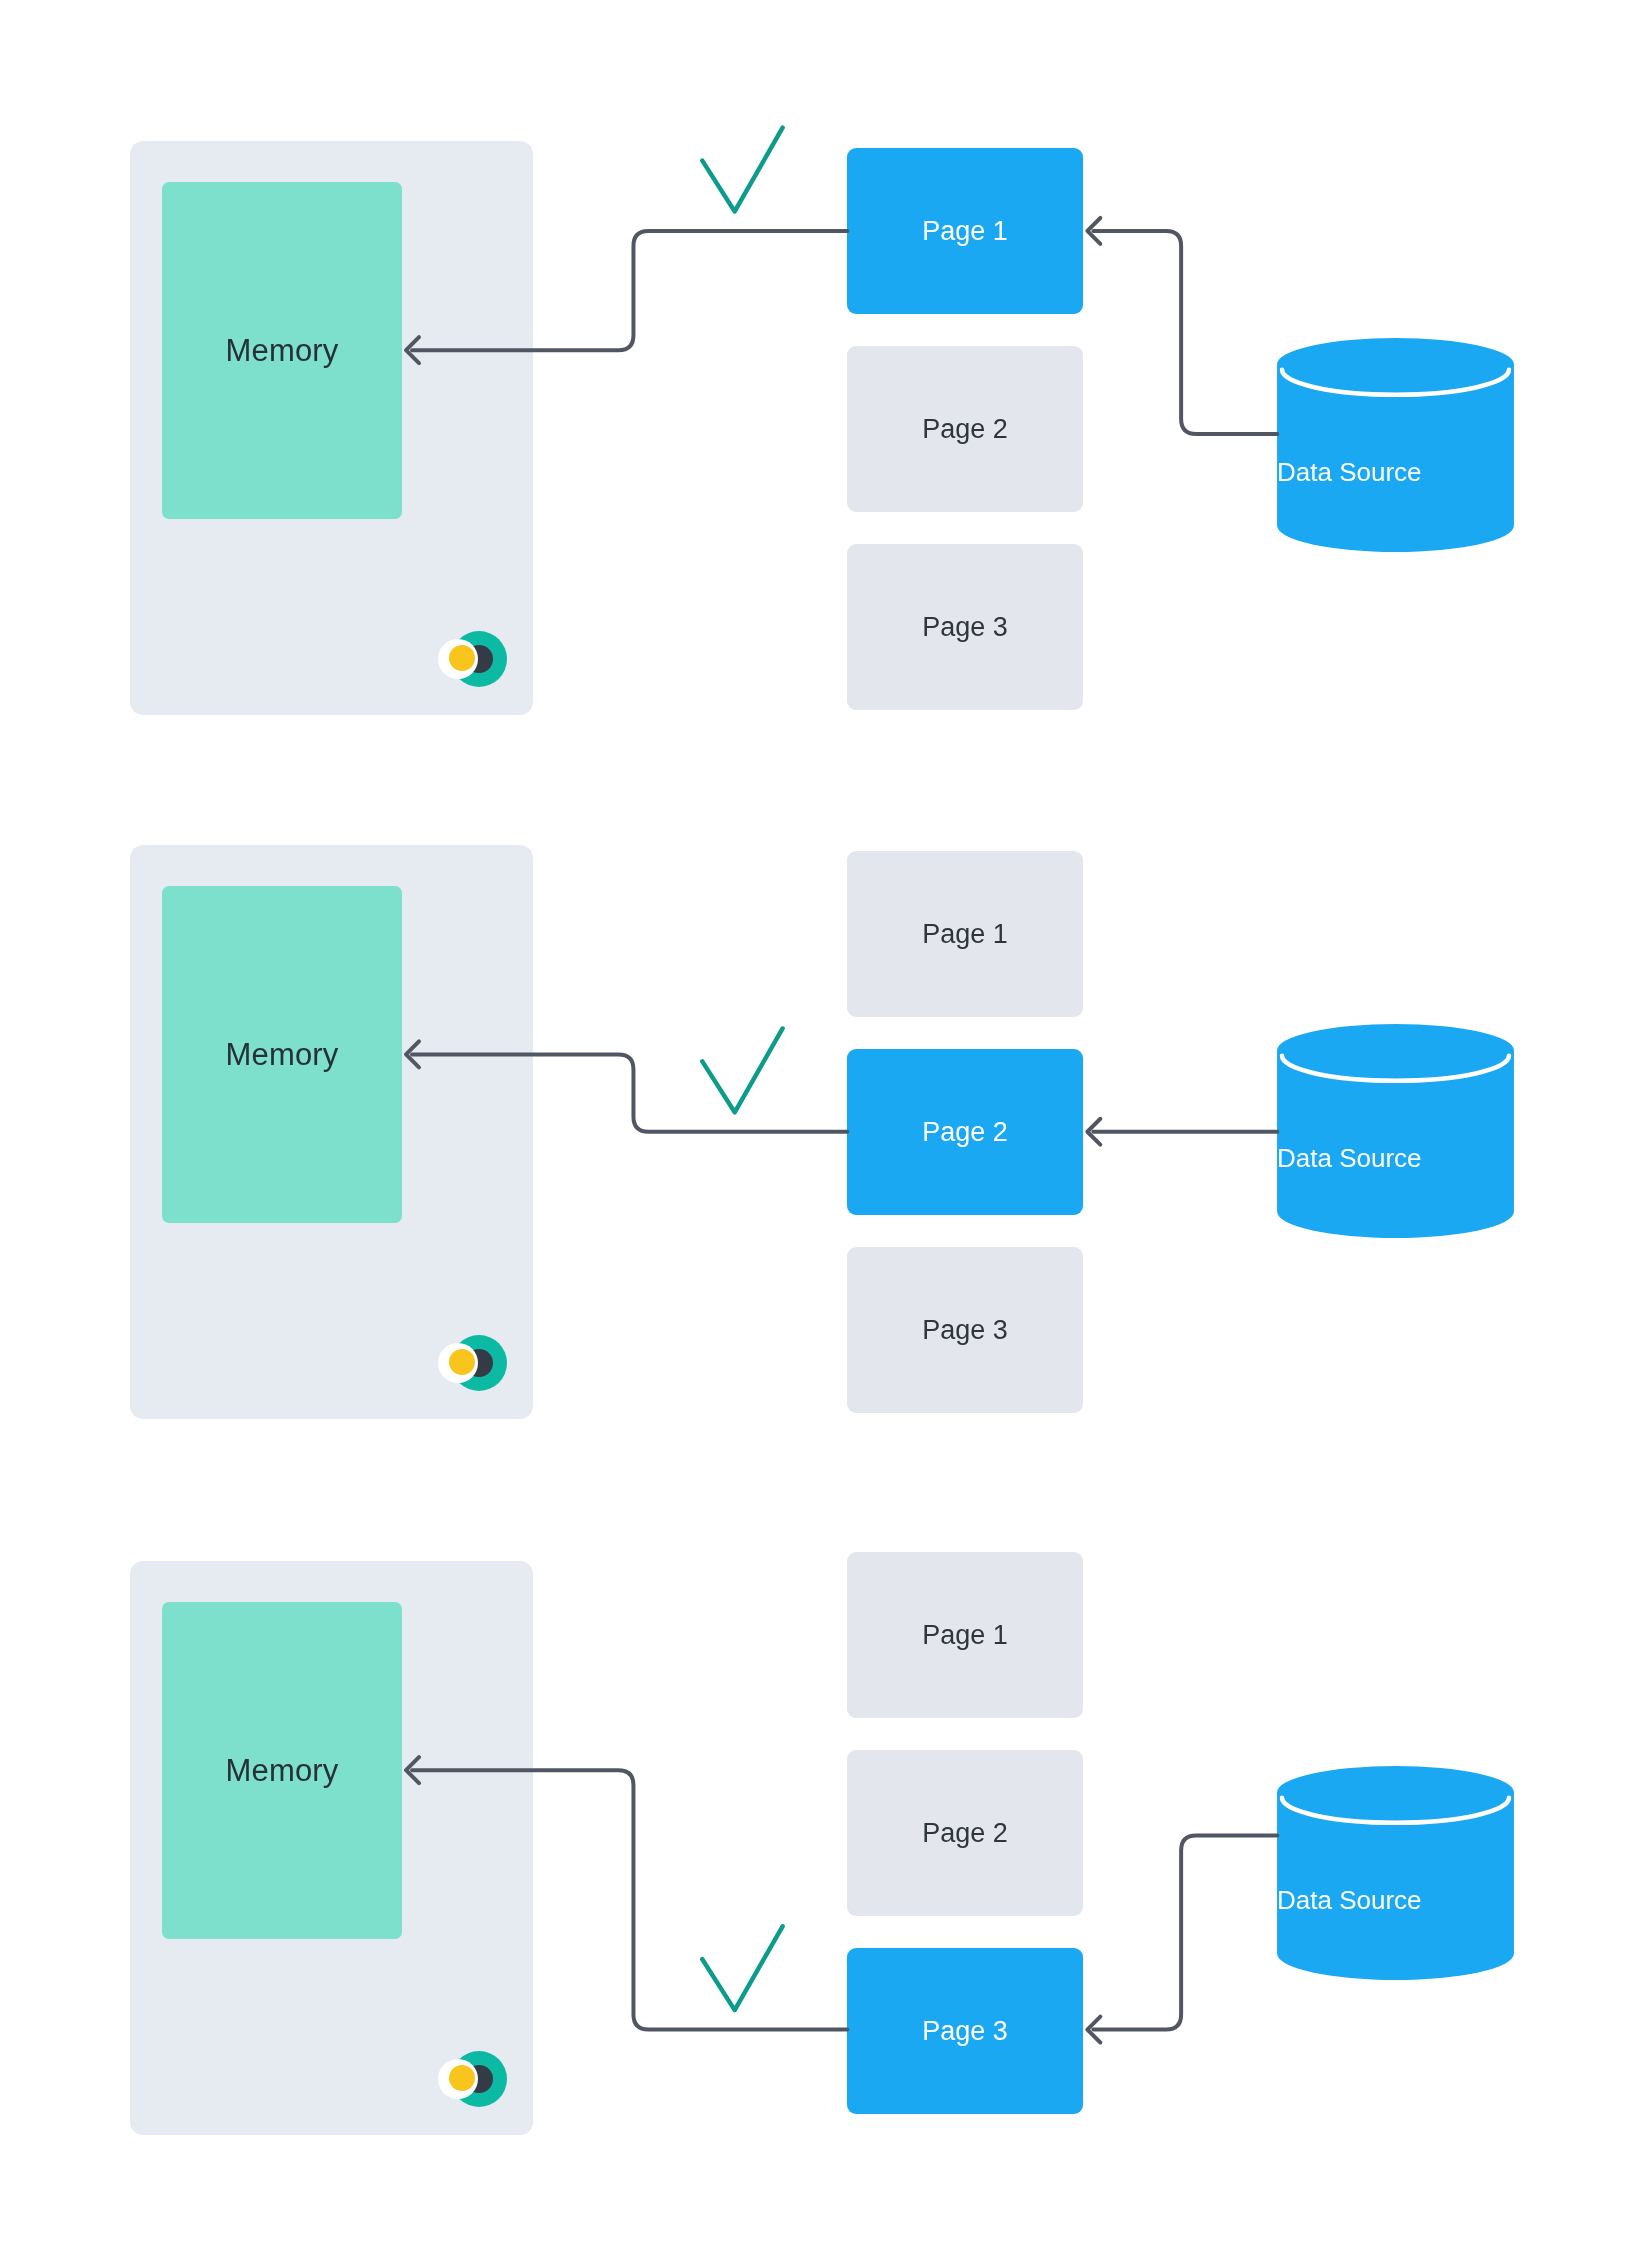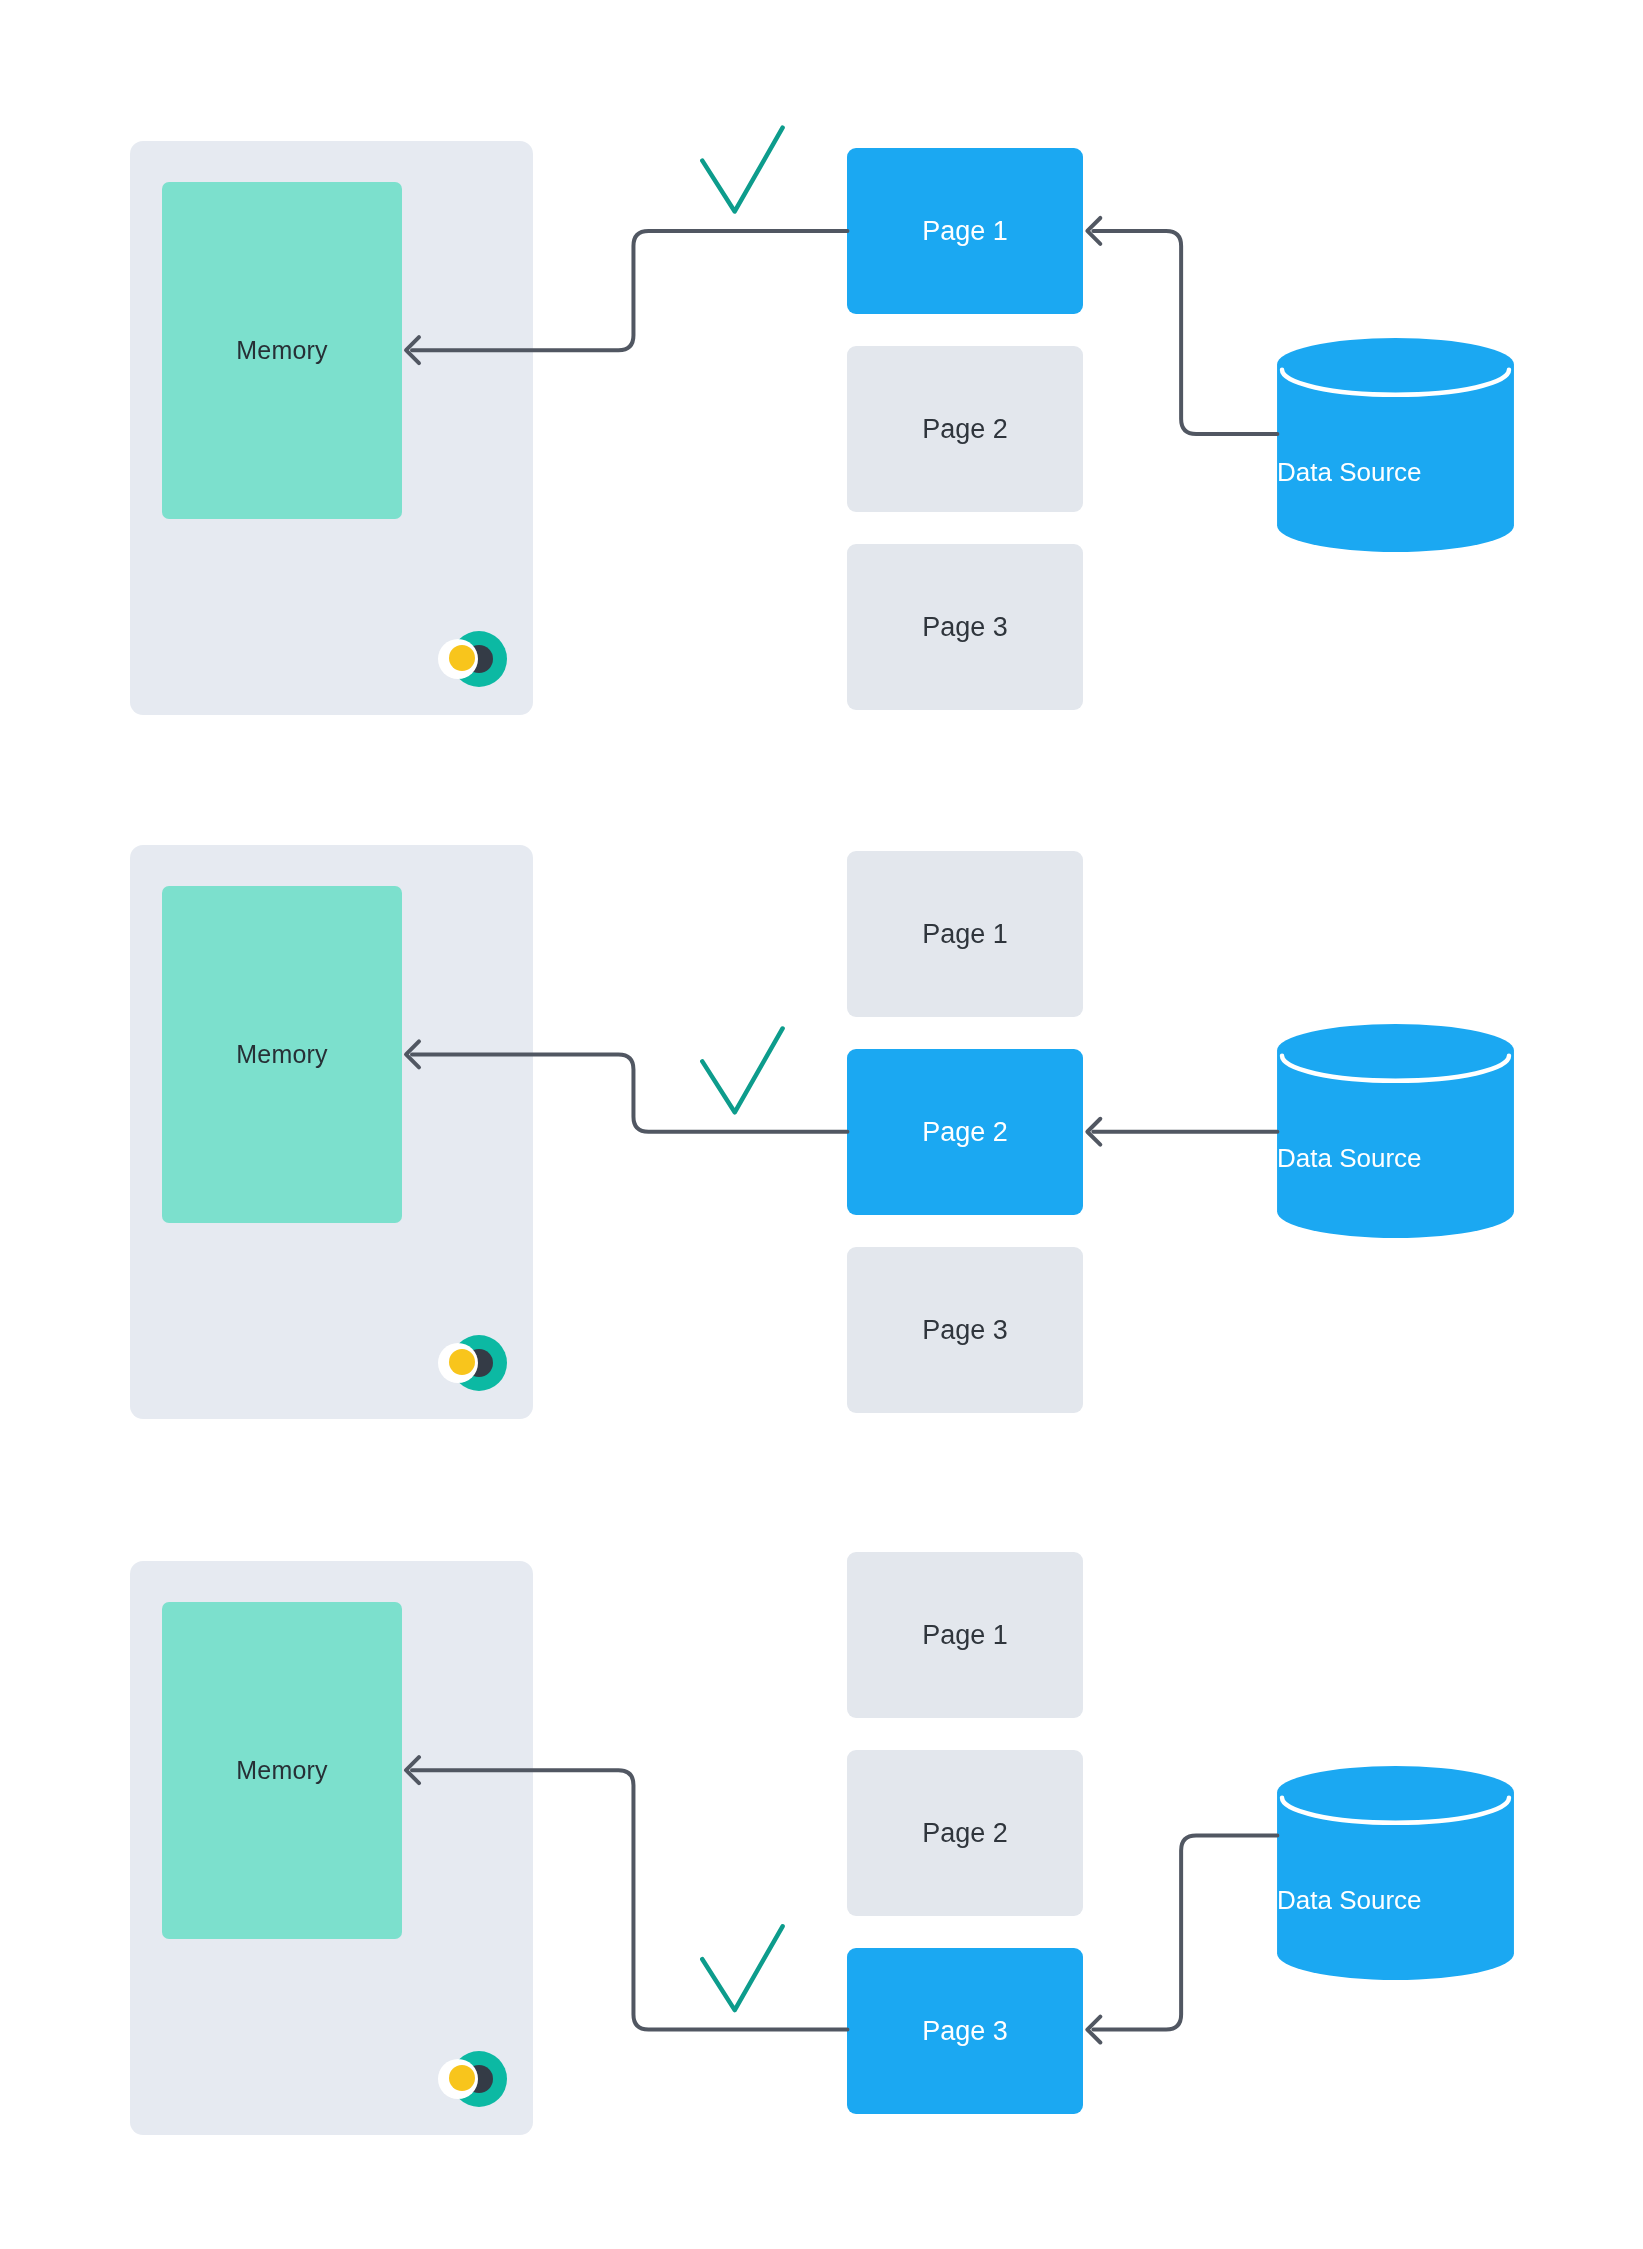--- a/index.html
+++ b/index.html
@@ -40,21 +40,21 @@
     position:absolute;
     left:32px;
     top:41px;
     width:240px;
     height:337px;
     background:var(--memory-teal);
     border-radius:7px;
     display:flex;
     align-items:center;
     justify-content:center;
-    font-size:25px;
+    font-size:31px;
     color:var(--text-memory);
     letter-spacing:0.2px;
   }
   .logo{
     position:absolute;
     left:288px;
     top:487px;
     width:92px;
     height:62px;
   }

